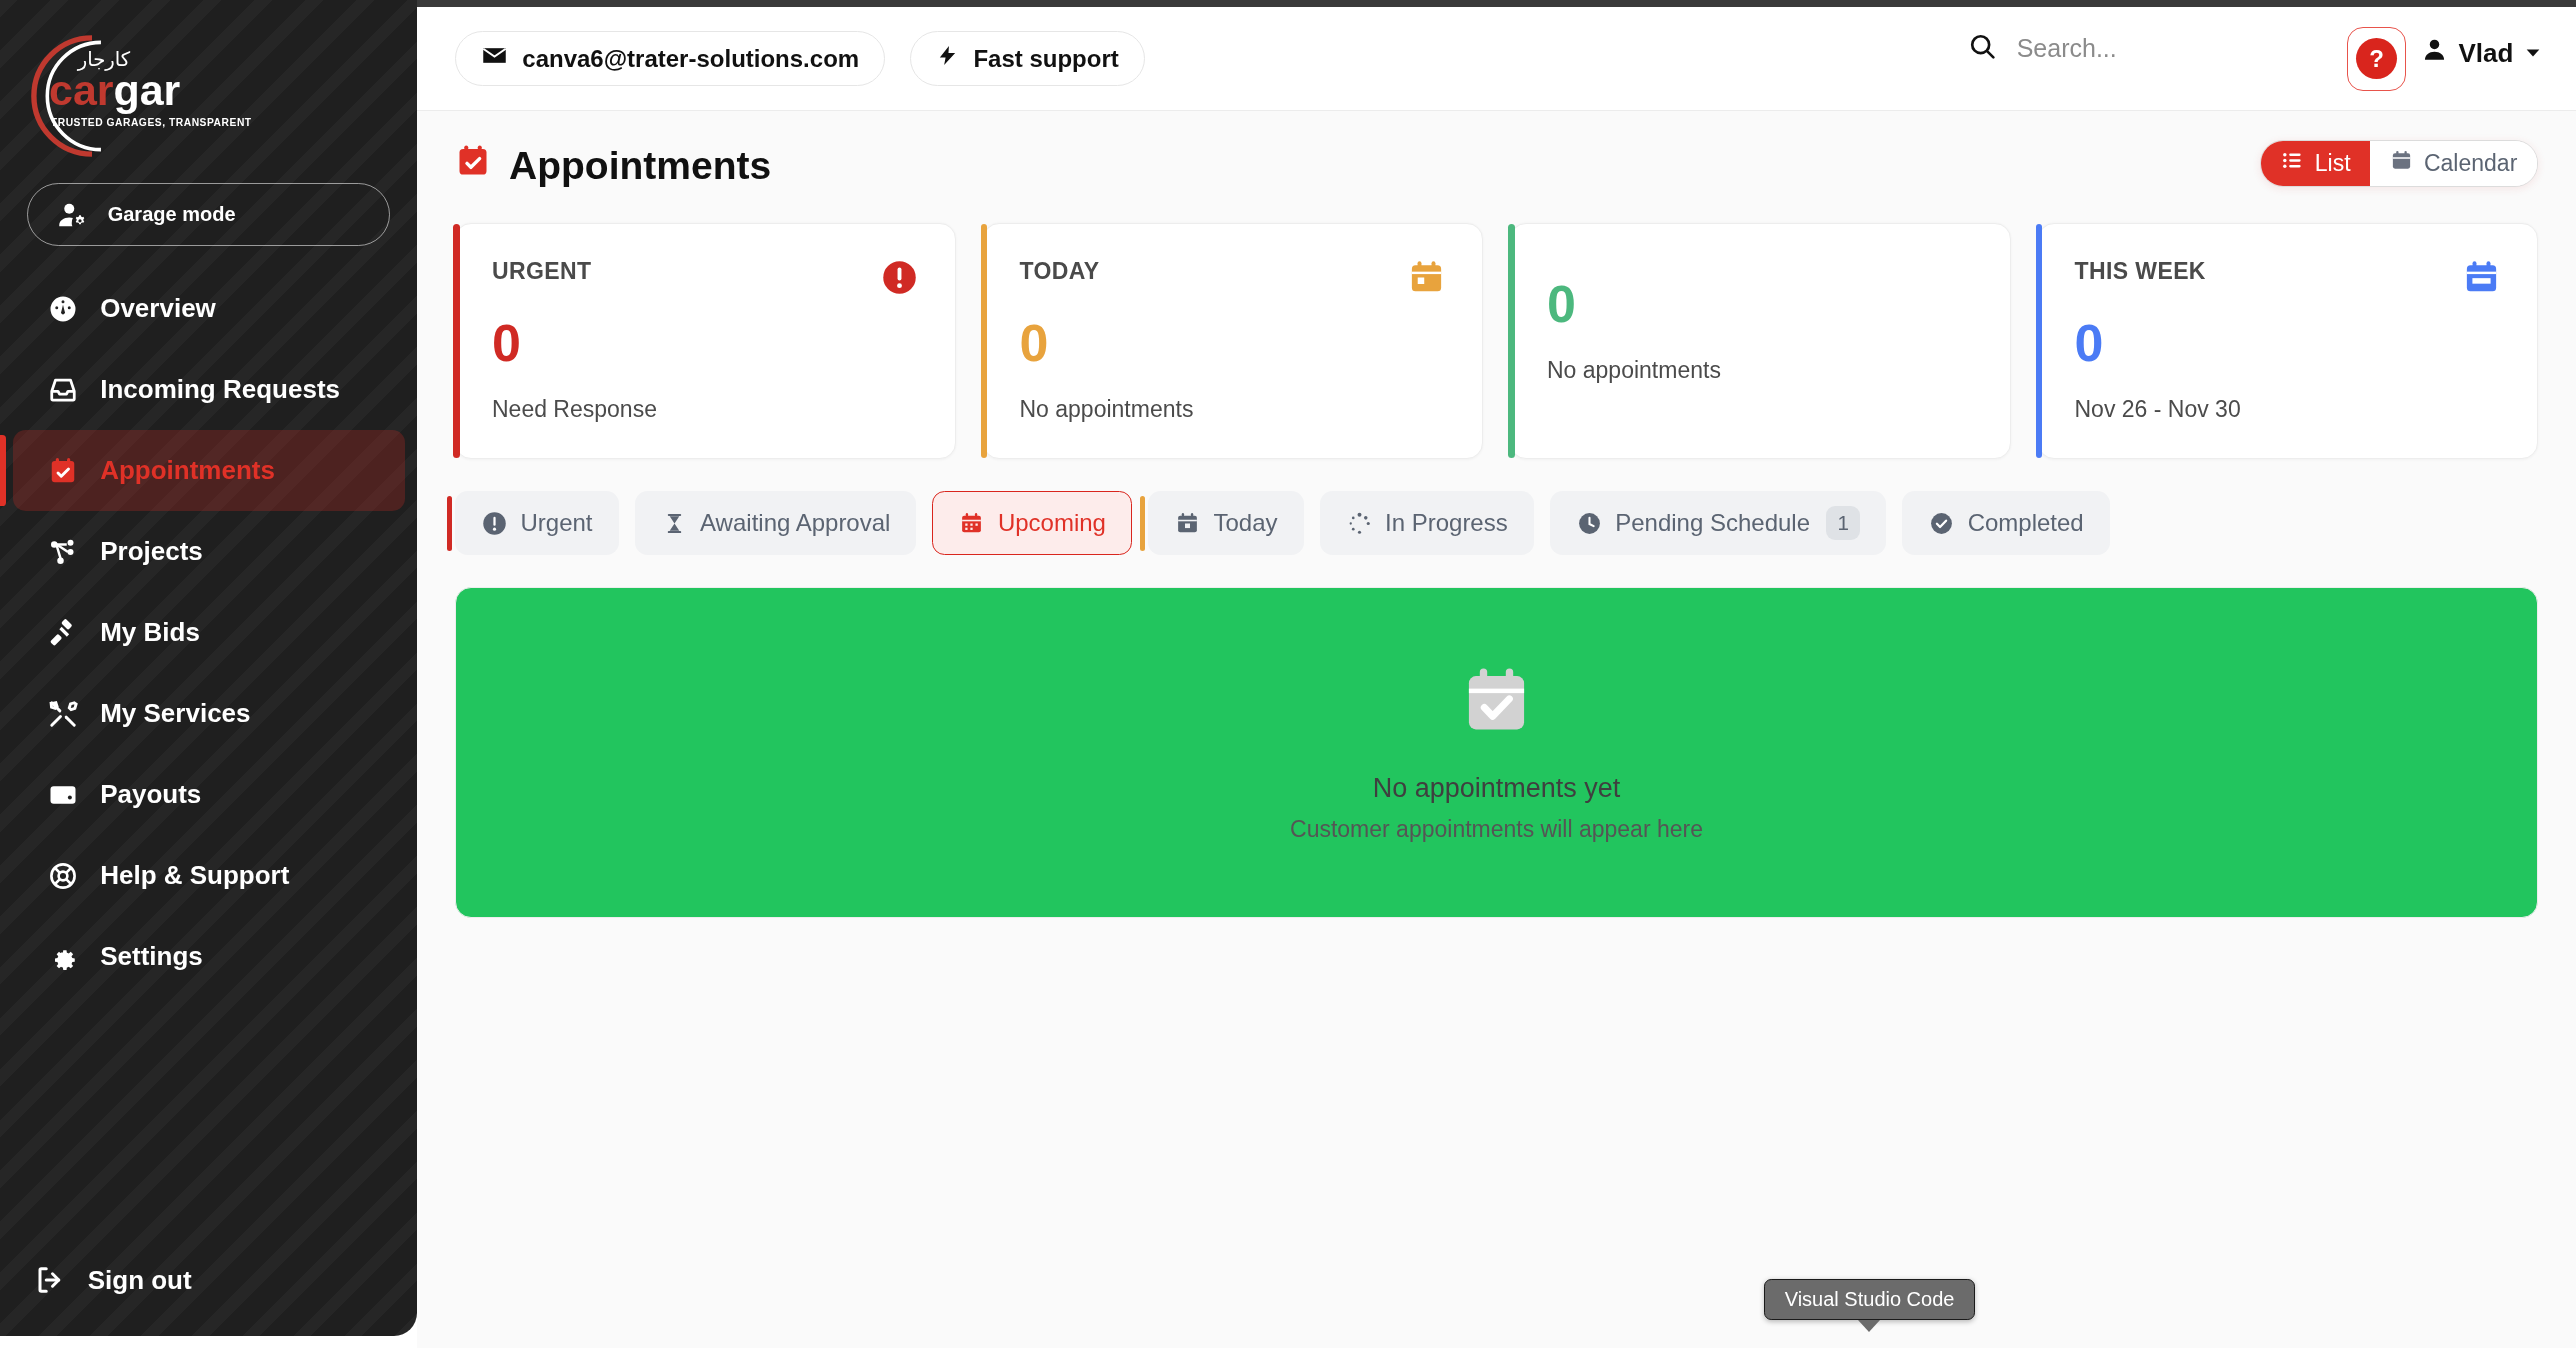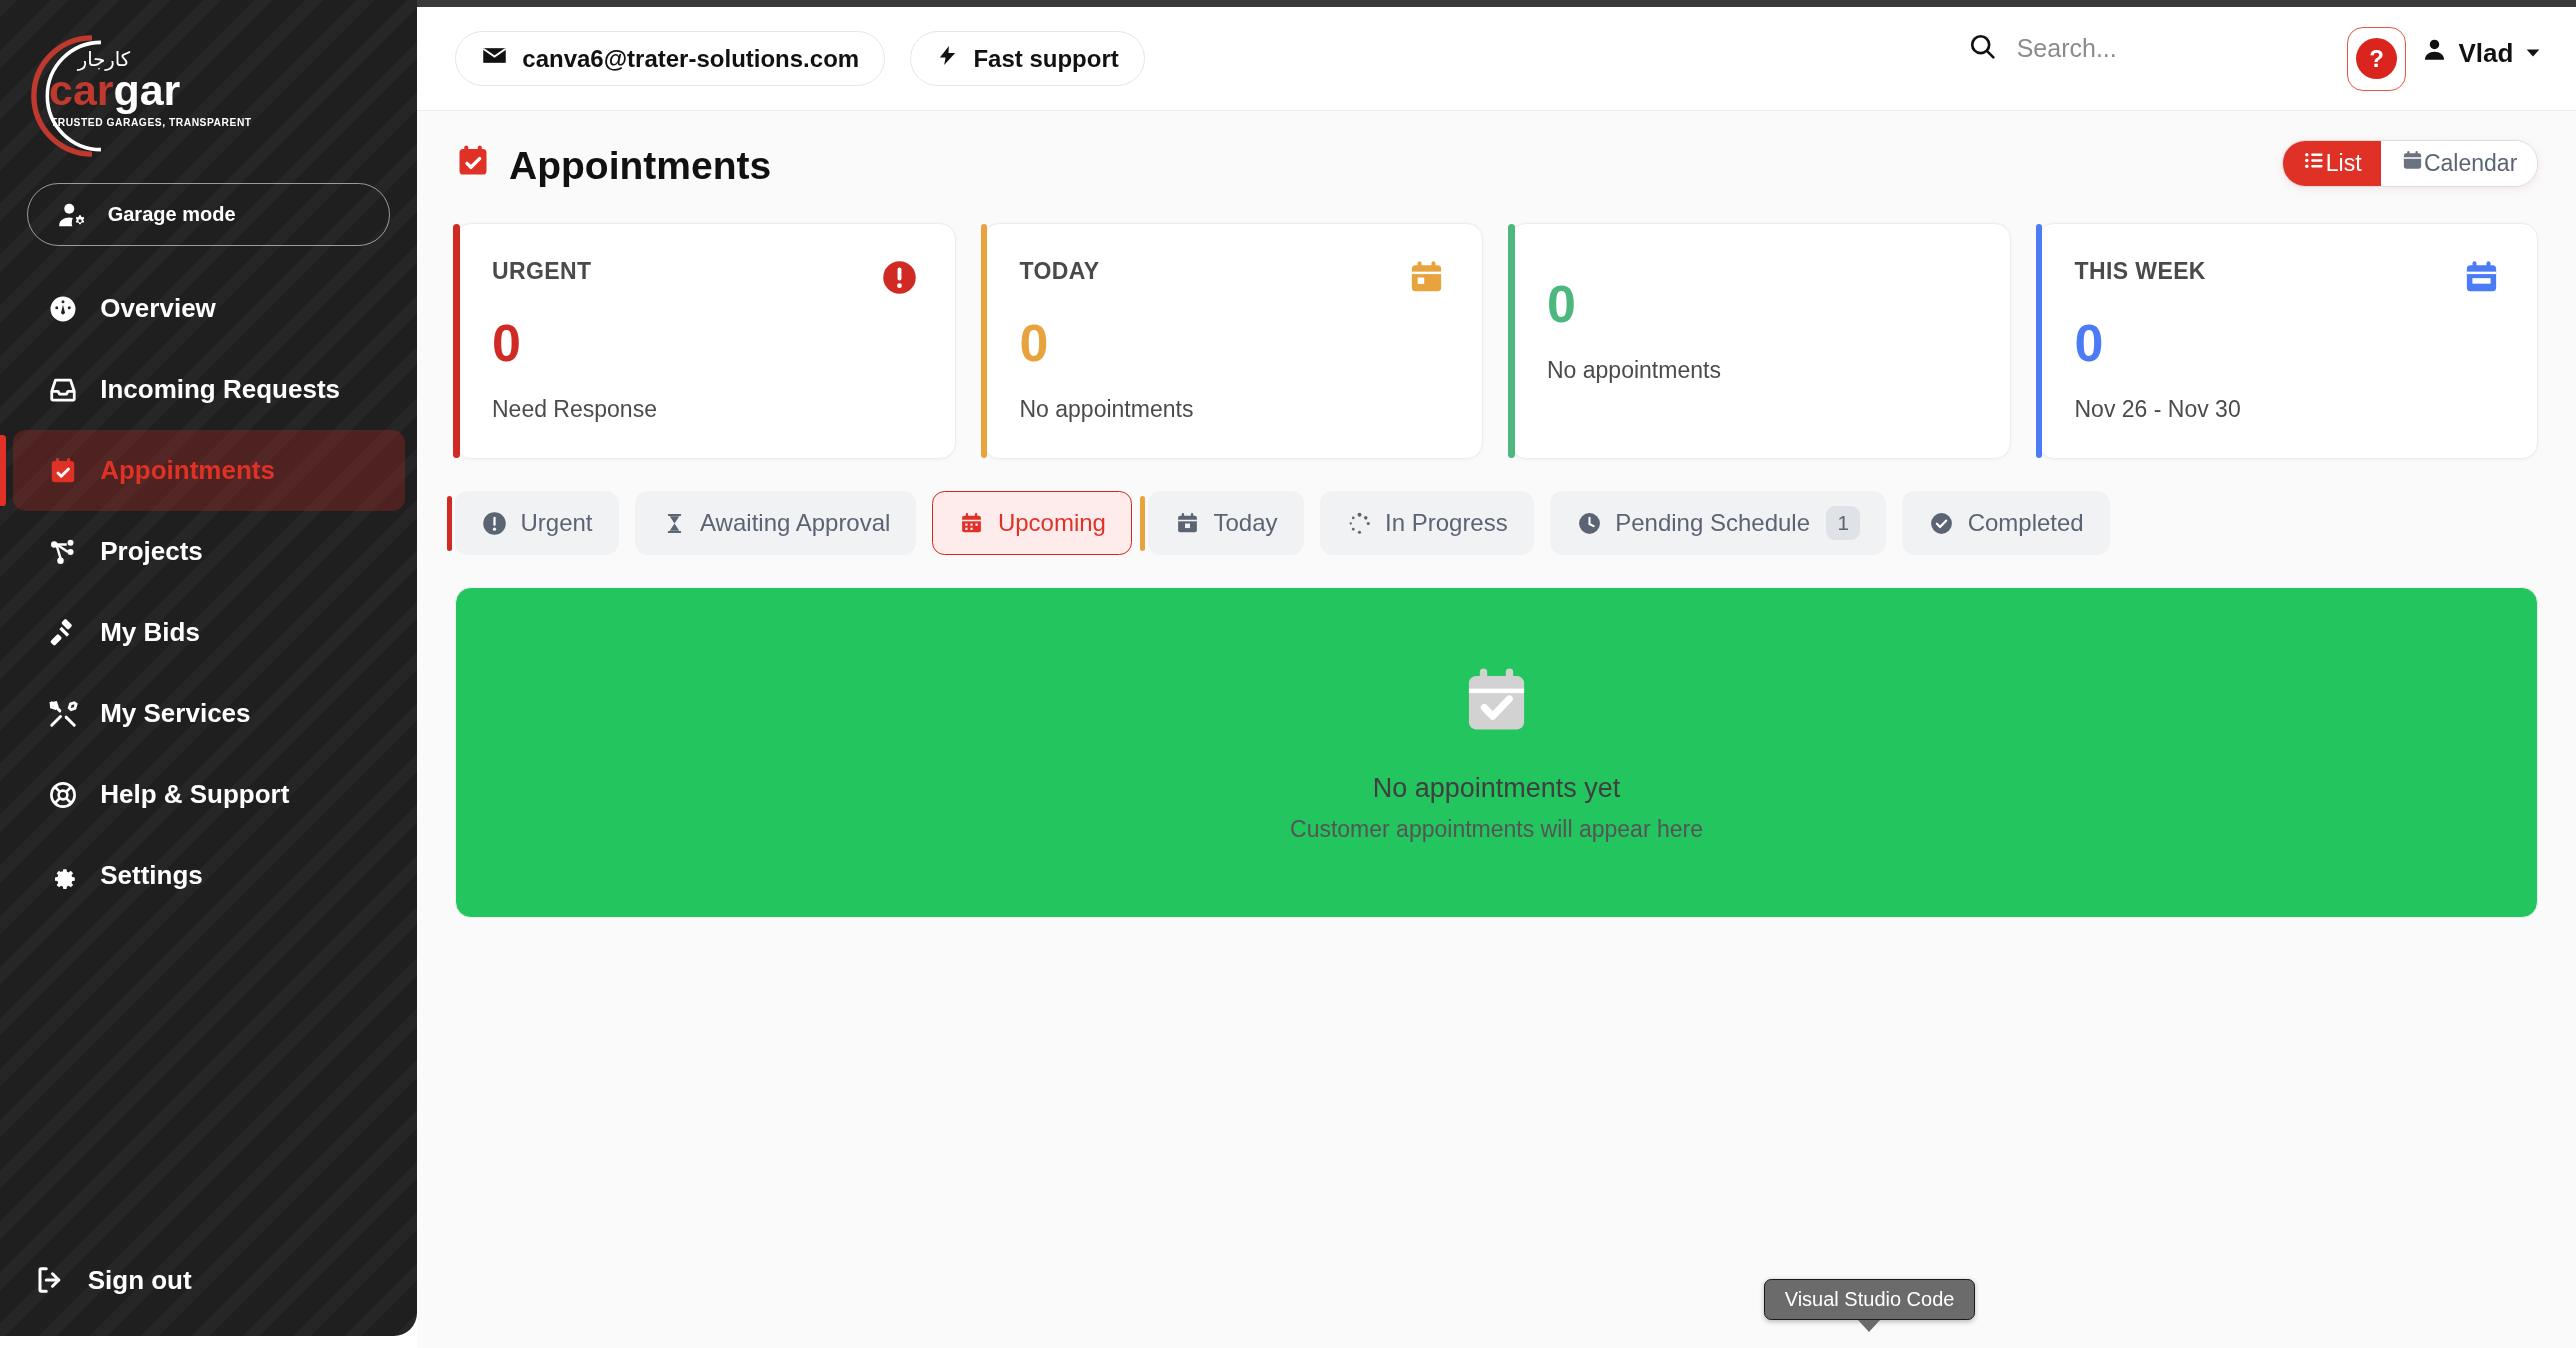--- a/index.html
+++ b/index.html
@@ -149,21 +149,21 @@
   }
   .viewtoggle {
     position: absolute; right: 0; top: 1.8px;
     display: flex; align-items: stretch;
     height: 47px;
     border: 0.9px solid #dcdcdc; border-radius: 23px;
     overflow: hidden; background: #fff;
     box-shadow: 0 1.8px 9px rgba(200,40,40,0.10);
   }
   .viewtoggle .vt {
-    display: flex; align-items: center; gap: 0;
+    display: flex; align-items: center; gap: 11px;
     padding: 0 19.7px; font-size: 23px; color: #5b6472; background: #fff;
   }
   .viewtoggle .vt.active { background: #e03127; color: #fff; }
 
   
   .stats {
     display: flex; gap: 27px;
     margin: 30px 38px 0 38px;
   }
   .stat {
@@ -346,20 +346,29 @@
               <path d="M3 3l6.5 6.5"></path>
               <path d="M14.5 14.5L21 21"></path>
               <path d="M3 21l7-7"></path>
               <path d="M21 3l-3 1-1 3 1.5 1.5 3-1 1-3.5z"></path>
               <path d="M3.5 3.5l2.8-.5 1 3-1.5 1.5-3-1-.3-3z"></path>
             </svg>
         </span>
         <span>My Services</span>
       </div>
 
+      <div class="nav-item">
+        <span class="ic">
+          <svg width="30" height="30" viewBox="0 0 24 24" fill="#fff">
+              <rect x="2" y="5" width="20" height="14" rx="2.6"></rect>
+              <circle cx="17.5" cy="14" r="1.6" fill="#1f1f1f"></circle>
+            </svg>
+        </span>
+        <span>Payouts</span>
+      </div>
 
 
       <div class="nav-item">
         <span class="ic">
           <svg width="30" height="30" viewBox="0 0 24 24" fill="none" stroke="#fff" stroke-width="2.1">
               <circle cx="12" cy="12" r="9.3"></circle>
               <circle cx="12" cy="12" r="3.5"></circle>
               <path d="M5.4 5.4l4.1 4.1M14.5 14.5l4.1 4.1M18.6 5.4l-4.1 4.1M9.5 14.5l-4.1 4.1"></path>
             </svg>
         </span>

